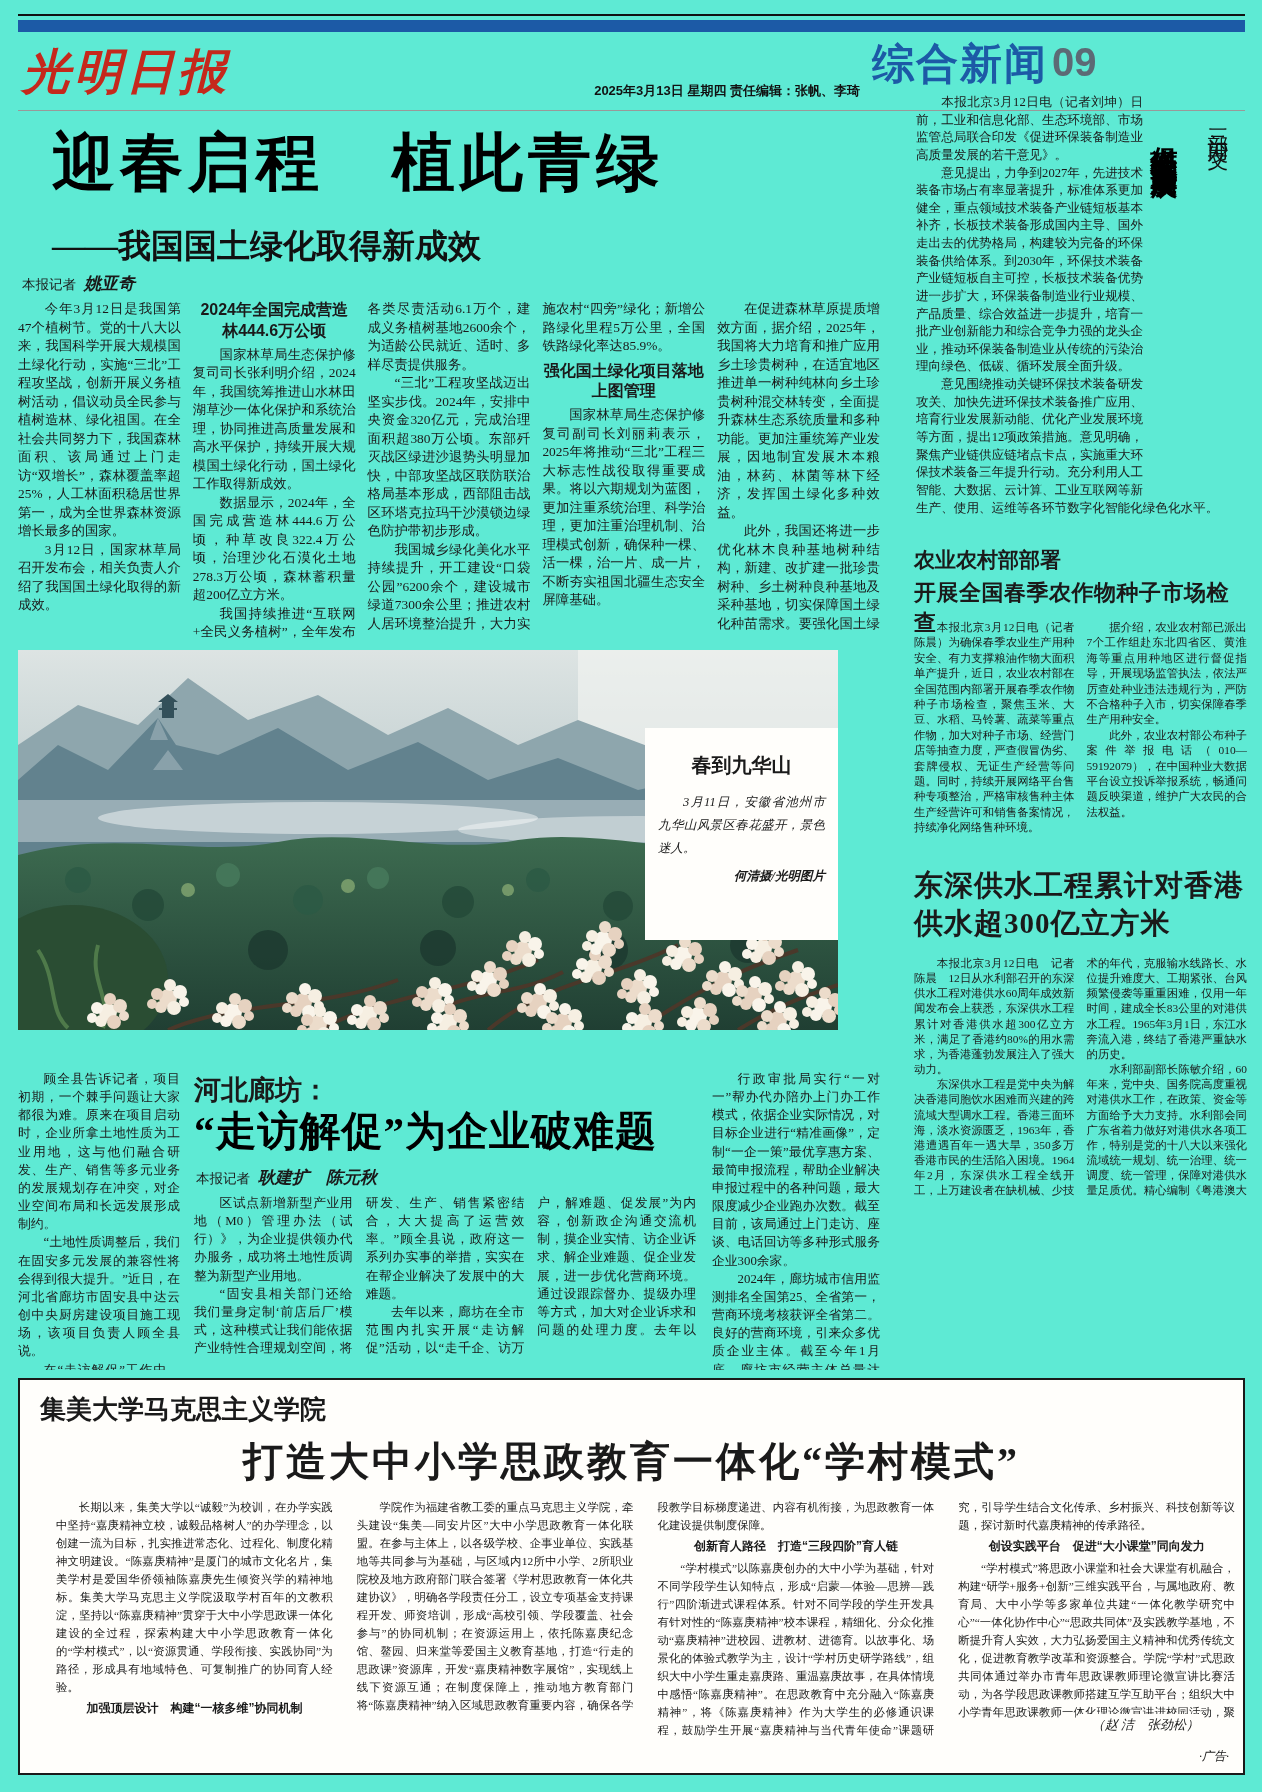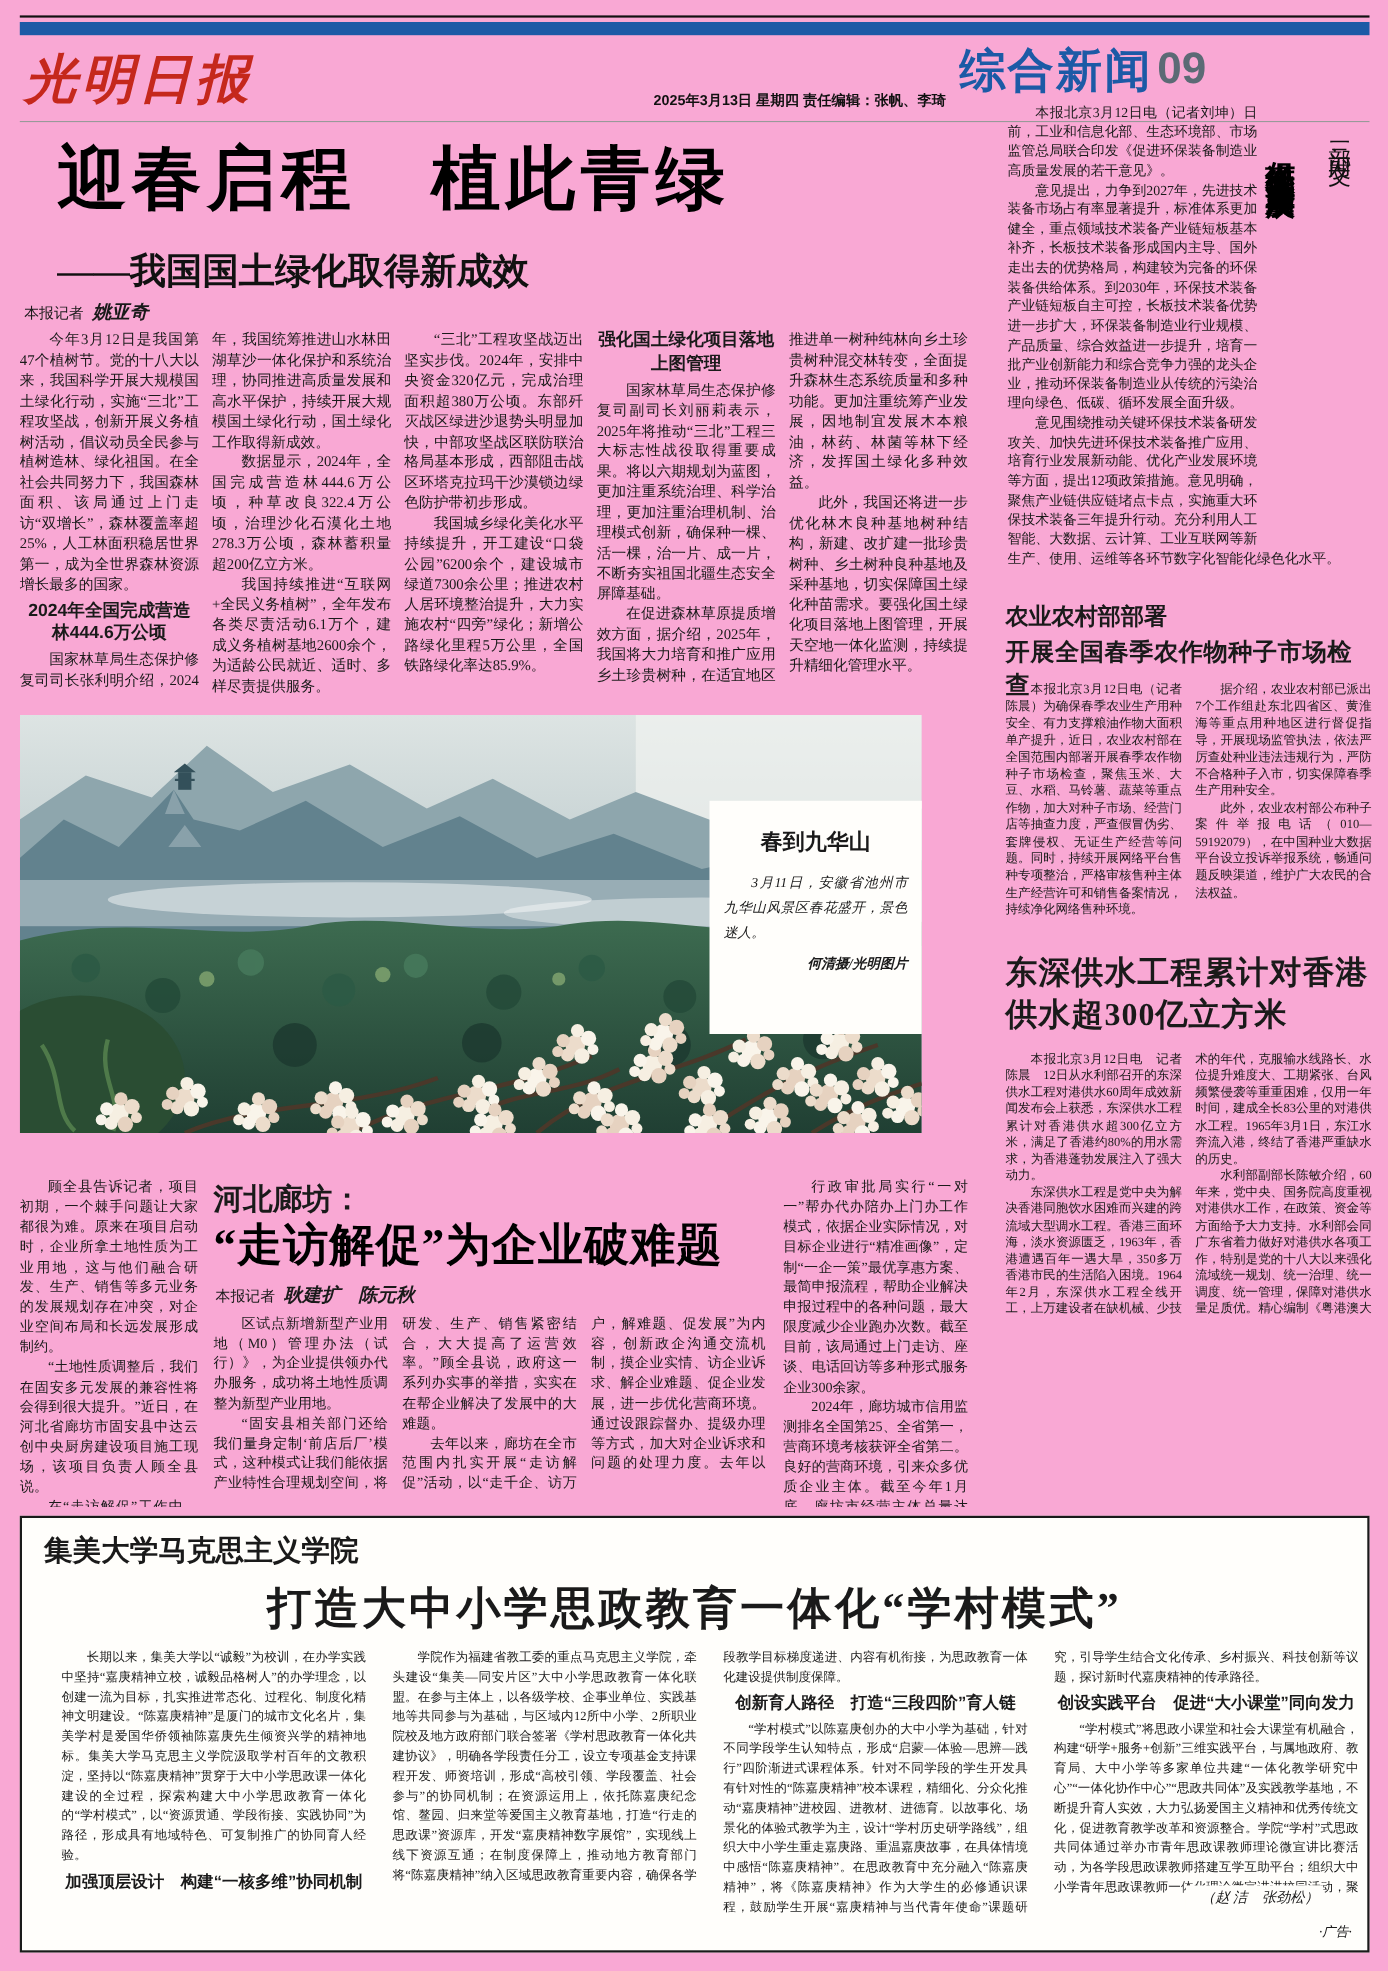--- a/index.html
+++ b/index.html
@@ -1,18 +1,18 @@
 <!DOCTYPE html>
 <html style="--accent: #1c5aa6; --logo-red: #c5281c;"><head>
 <meta charset="utf-8">
 <style>
   * { margin:0; padding:0; box-sizing:border-box; }
   html,body { background:#d9d9d4; }
   body { font-family:"Liberation Serif","DejaVu Serif",serif; color:#1a1a1a; }
-  #page { position:relative; width:1262px; height:1792px; background:#f9a8d4; margin:0 auto; overflow:hidden; }
+  #page { position:relative; width:1262px; height:1792px; background:#5eead4; margin:0 auto; overflow:hidden; }
 
   
   .top-rule   { position:absolute; left:18px; top:14px; width:1227px; height:2px; background:#111; }
   .blue-bar   { position:absolute; left:18px; top:20px; width:1227px; height:12px; background:var(--accent,#1c5aa6); }
   .logo       { position:absolute; left:22px; top:40px; font-size:48px; font-weight:900; font-style:italic;
                 color:var(--logo-red,#c5281c); letter-spacing:4px; font-family:"Liberation Serif",serif; }
   .dateline   { position:absolute; left:520px; top:82px; width:340px; text-align:right;
                 font-family:"Liberation Sans",sans-serif; font-size:13px; font-weight:700; color:#111; }
   .section-title { position:absolute; left:872px; top:36px; font-family:"Liberation Sans",sans-serif;
                 font-size:42px; font-weight:900; color:var(--accent,#1c5aa6); letter-spacing:2px; }
@@ -85,21 +85,21 @@
 
   
   .jimei-box { position:absolute; left:18px; top:1378px; width:1227px; height:397px;
                border:2px solid #1a1a1a; background:#fffefb; }
   .jimei-org { position:absolute; left:20px; top:12px; font-family:"Liberation Sans",sans-serif;
                font-size:26px; font-weight:900; }
   .jimei-headline { position:absolute; left:0; top:54px; width:100%; text-align:center;
                font-size:40px; font-weight:900; letter-spacing:3px; }
   .jimei-body{ position:absolute; left:36px; top:118px; width:1179px; height:250px;
                column-count:4; column-gap:24px; font-size:11.4px; line-height:1.58; }
-  .jimei-body .sub-head { font-size:15px; }
+  .jimei-body .sub-head { font-size:12px; }
   .jimei-sig { position:absolute; right:40px; top:334px; font-size:13px; font-style:italic;
                background:#fffefb; padding:2px 4px 2px 14px; }
   .jimei-ad  { position:absolute; right:14px; top:368px; font-size:12px; font-style:italic; }
 </style>
 </head>
 <body>
 
 <div id="page">
 
   <div class="top-rule"></div>
@@ -110,20 +110,21 @@
   <div class="page-num">09</div>
   <div class="header-rule"></div>
 
   <div class="lead-headline">迎春启程　植此青绿</div>
   <div class="lead-subtitle">——我国国土绿化取得新成效</div>
   <div class="lead-byline">
     <span>本报记者</span><span class="byline-name">姚亚奇</span>
   </div>
   <div class="lead-body colbox">
       <p class="para">今年3月12日是我国第47个植树节。党的十八大以来，我国科学开展大规模国土绿化行动，实施“三北”工程攻坚战，创新开展义务植树活动，倡议动员全民参与植树造林、绿化祖国。在全社会共同努力下，我国森林面积、该局通过上门走访“双增长”，森林覆盖率超25%，人工林面积稳居世界第一，成为全世界森林资源增长最多的国家。</p>
+      <p class="para">3月12日，国家林草局召开发布会，相关负责人介绍了我国国土绿化取得的新成效。</p>
       <div class="sub-head">2024年全国完成营造林444.6万公顷</div>
       <p class="para">国家林草局生态保护修复司司长张利明介绍，2024年，我国统筹推进山水林田湖草沙一体化保护和系统治理，协同推进高质量发展和高水平保护，持续开展大规模国土绿化行动，国土绿化工作取得新成效。</p>
       <p class="para">数据显示，2024年，全国完成营造林444.6万公顷，种草改良322.4万公顷，治理沙化石漠化土地278.3万公顷，森林蓄积量超200亿立方米。</p>
       <p class="para">我国持续推进“互联网+全民义务植树”，全年发布各类尽责活动6.1万个，建成义务植树基地2600余个，为适龄公民就近、适时、多样尽责提供服务。</p>
       <p class="para">“三北”工程攻坚战迈出坚实步伐。2024年，安排中央资金320亿元，完成治理面积超380万公顷。东部歼灭战区绿进沙退势头明显加快，中部攻坚战区联防联治格局基本形成，西部阻击战区环塔克拉玛干沙漠锁边绿色防护带初步形成。</p>
       <p class="para">我国城乡绿化美化水平持续提升，开工建设“口袋公园”6200余个，建设城市绿道7300余公里；推进农村人居环境整治提升，大力实施农村“四旁”绿化；新增公路绿化里程5万公里，全国铁路绿化率达85.9%。</p>
       <div class="sub-head">强化国土绿化项目落地上图管理</div>
       <p class="para">国家林草局生态保护修复司副司长刘丽莉表示，2025年将推动“三北”工程三大标志性战役取得重要成果。将以六期规划为蓝图，更加注重系统治理、科学治理，更加注重治理机制、治理模式创新，确保种一棵、活一棵，治一片、成一片，不断夯实祖国北疆生态安全屏障基础。</p>
       <p class="para">在促进森林草原提质增效方面，据介绍，2025年，我国将大力培育和推广应用乡土珍贵树种，在适宜地区推进单一树种纯林向乡土珍贵树种混交林转变，全面提升森林生态系统质量和多种功能。更加注重统筹产业发展，因地制宜发展木本粮油，林药、林菌等林下经济，发挥国土绿化多种效益。</p>
       <p class="para">此外，我国还将进一步优化林木良种基地树种结构，新建、改扩建一批珍贵树种、乡土树种良种基地及采种基地，切实保障国土绿化种苗需求。要强化国土绿化项目落地上图管理，开展天空地一体化监测，持续提升精细化管理水平。</p>

